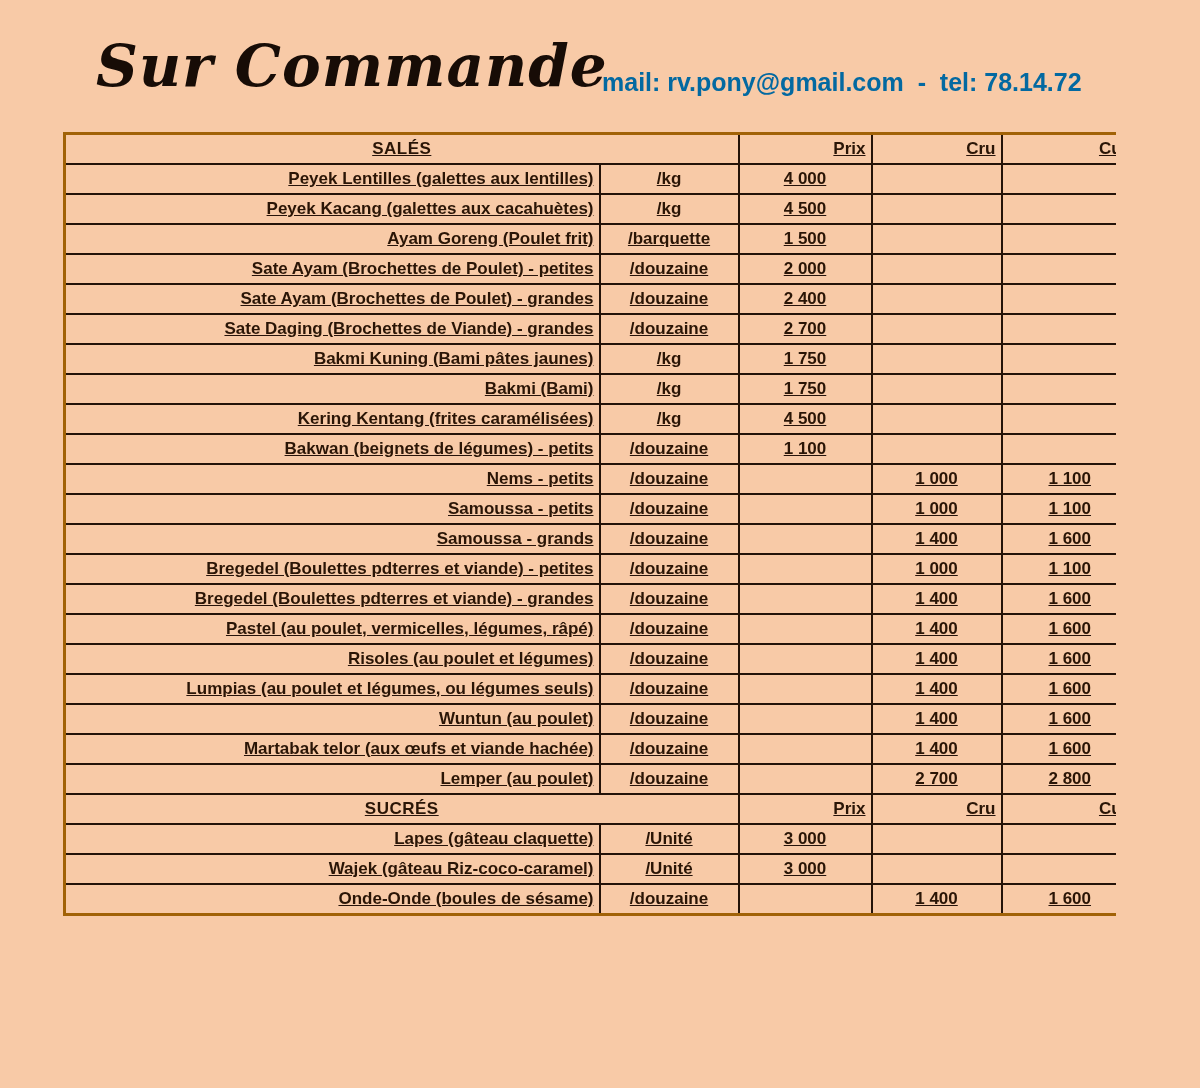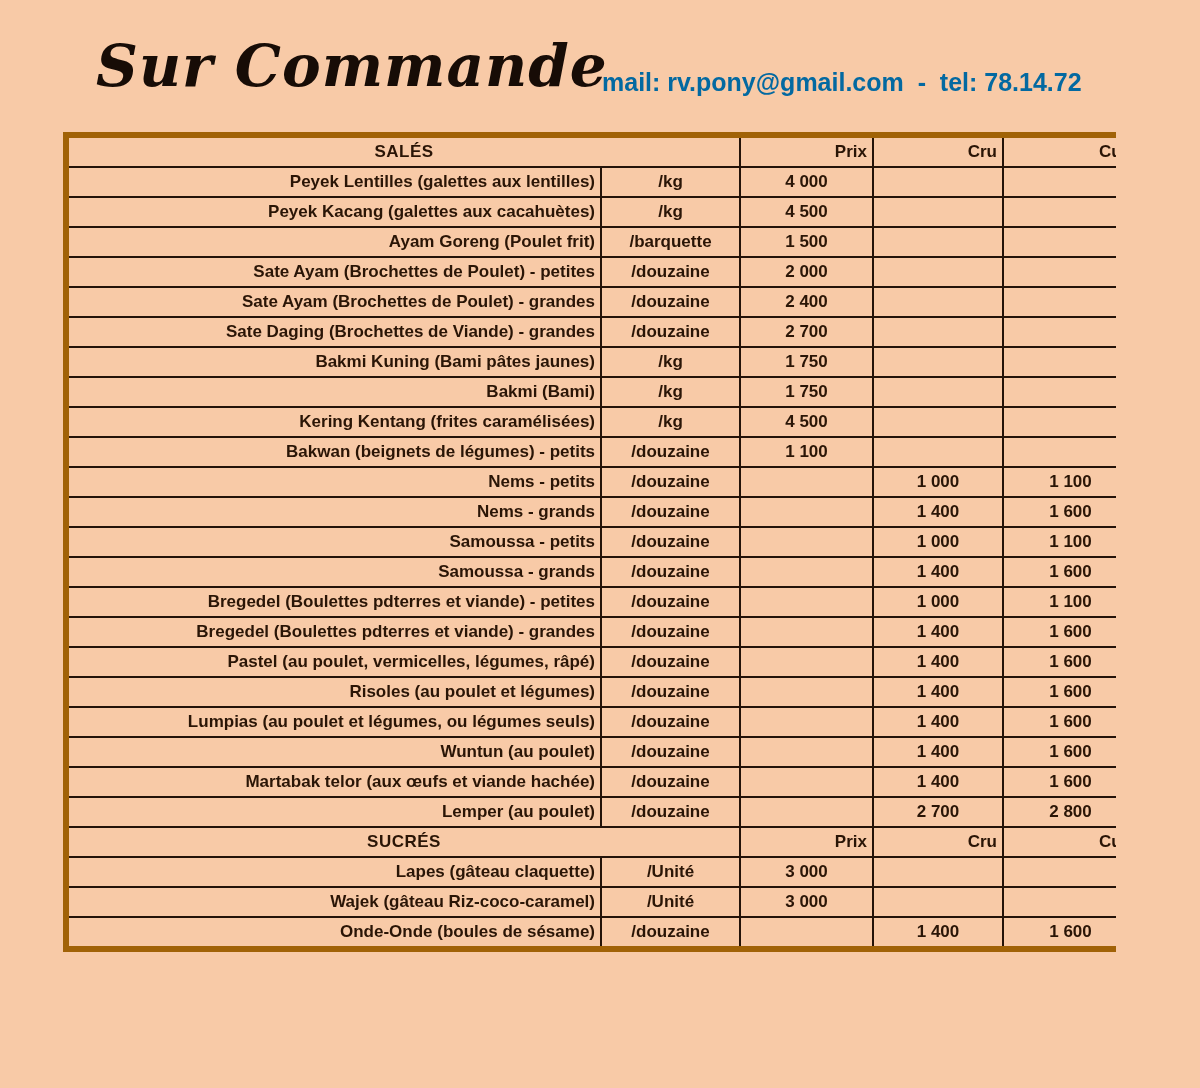--- a/index.html
+++ b/index.html
@@ -37,21 +37,22 @@
     color: #0369a1;
     white-space: pre;
   }
   table.price-table {
     position: absolute;
     left: 63px;
     top: 132px;
     width: 1074px;
     border-collapse: collapse;
     table-layout: fixed;
-    border: 6px solid #a16207;
+    border: 3px solid #a16207;
+    text-decoration: underline;
   }
   table.price-table td {
     border: 2px solid #241309;
     height: 28px;
     padding: 0 5px;
     font-size: 17px;
     font-weight: bold;
     color: #2a1506;
     overflow: hidden;
     white-space: pre;
@@ -162,27 +163,20 @@
           <td class="item-cuit"></td>
         </tr>
         <tr>
           <td class="item-name">Nems - petits</td>
           <td class="item-unit">/douzaine</td>
           <td class="item-prix"></td>
           <td class="item-cru">1 000</td>
           <td class="item-cuit">1 100</td>
         </tr>
         <tr>
-          <td class="item-name">Nems - grands</td>
-          <td class="item-unit">/douzaine</td>
-          <td class="item-prix"></td>
-          <td class="item-cru">1 400</td>
-          <td class="item-cuit">1 600</td>
-        </tr>
-        <tr>
           <td class="item-name">Samoussa - petits</td>
           <td class="item-unit">/douzaine</td>
           <td class="item-prix"></td>
           <td class="item-cru">1 000</td>
           <td class="item-cuit">1 100</td>
         </tr>
         <tr>
           <td class="item-name">Samoussa - grands</td>
           <td class="item-unit">/douzaine</td>
           <td class="item-prix"></td>

